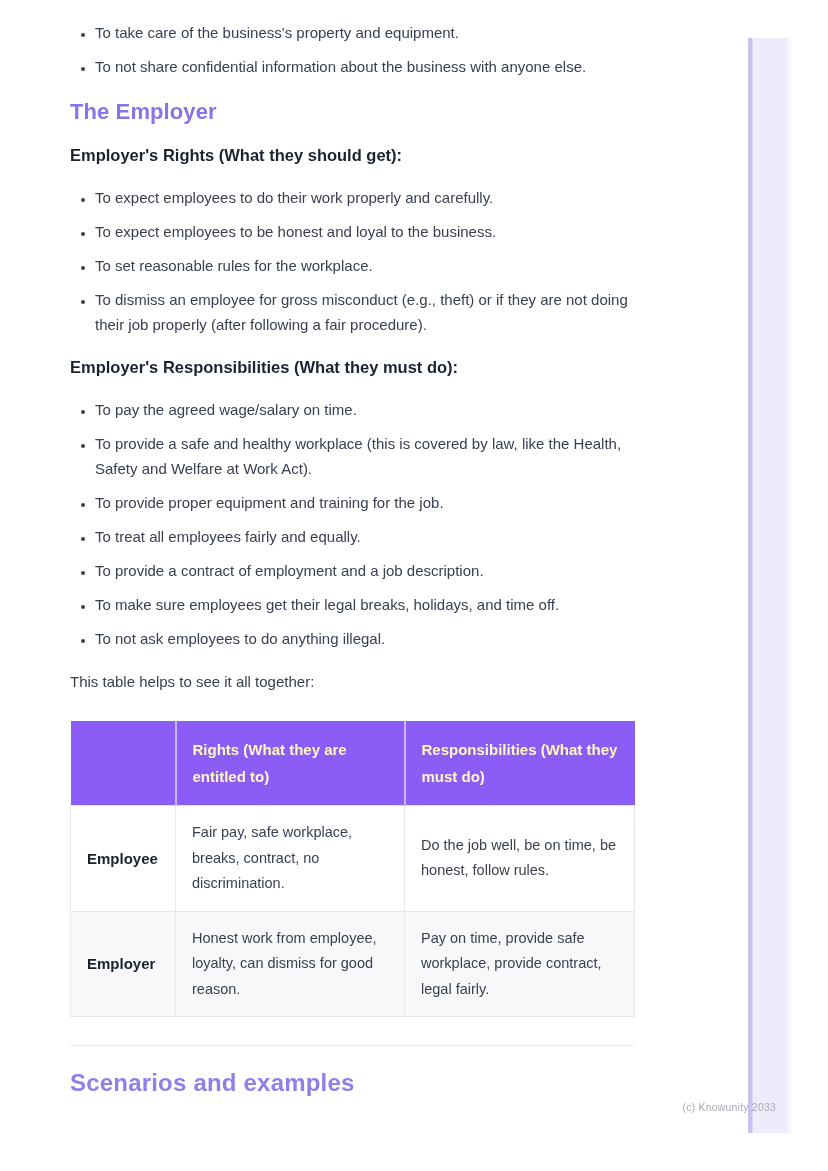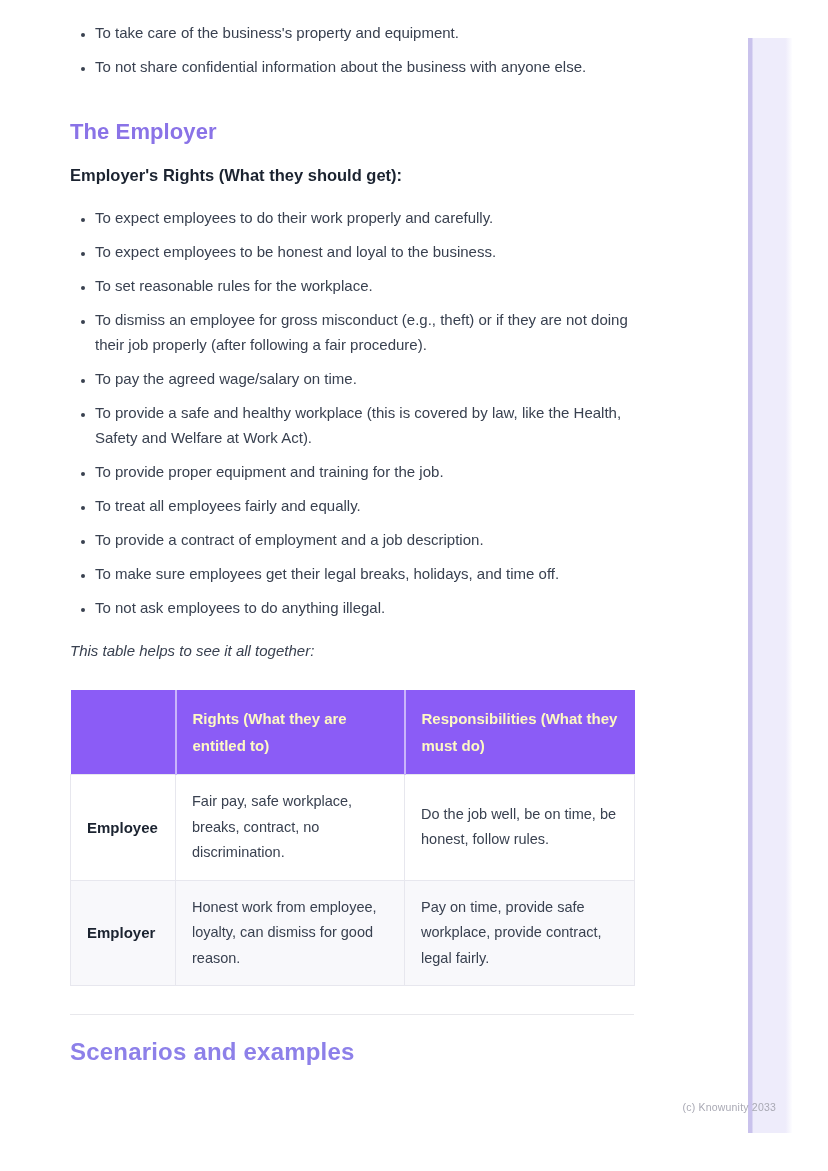--- a/index.html
+++ b/index.html
@@ -35,38 +35,37 @@
     margin: 0;
   }
   ul.bullets li {
     font-size: 15px;
     line-height: 25px;
     margin-bottom: 9px;
     color: var(--body-text, #394150);
   }
   ul.bullets li::marker { font-size: 12px; color: var(--body-text, #394150); }
   h2.purple {
-    margin-top: 40px;
+    margin-top: 20px;
     font-size: 22px;
     font-weight: 600;
     color: var(--heading-purple, #8a73e7);
     letter-spacing: 0.1px;
   }
   h3.sub {
     margin-top: 21px;
     margin-bottom: 20px;
     font-size: 16.5px;
     font-weight: 700;
     color: var(--strong-text, #1b2330);
   }
   p.lead {
     margin-top: 18px;
     font-size: 15px;
     line-height: 25px;
-    font-style: italic;
   }
   table.rr {
     margin-top: 27px;
     width: 564px;
     table-layout: fixed;
     border-collapse: collapse;
   }
   table.rr col.c1 { width: 105px; }
   table.rr col.c2 { width: 229px; }
   table.rr col.c3 { width: 230px; }
@@ -137,20 +136,21 @@
 
   <h3 class="sub">Employer's Rights (What they should get):</h3>
 
   <ul class="bullets">
     <li>To expect employees to do their work properly and carefully.</li>
     <li>To expect employees to be honest and loyal to the business.</li>
     <li>To set reasonable rules for the workplace.</li>
     <li>To dismiss an employee for gross misconduct (e.g., theft) or if they are not doing their job properly (after following a fair procedure).</li>
   </ul>
 
+  <h3 class="sub">Employer's Responsibilities (What they must do):</h3>
 
   <ul class="bullets">
     <li>To pay the agreed wage/salary on time.</li>
     <li>To provide a safe and healthy workplace (this is covered by law, like the Health, Safety and Welfare at Work Act).</li>
     <li>To provide proper equipment and training for the job.</li>
     <li>To treat all employees fairly and equally.</li>
     <li>To provide a contract of employment and a job description.</li>
     <li>To make sure employees get their legal breaks, holidays, and time off.</li>
     <li>To not ask employees to do anything illegal.</li>
   </ul>

